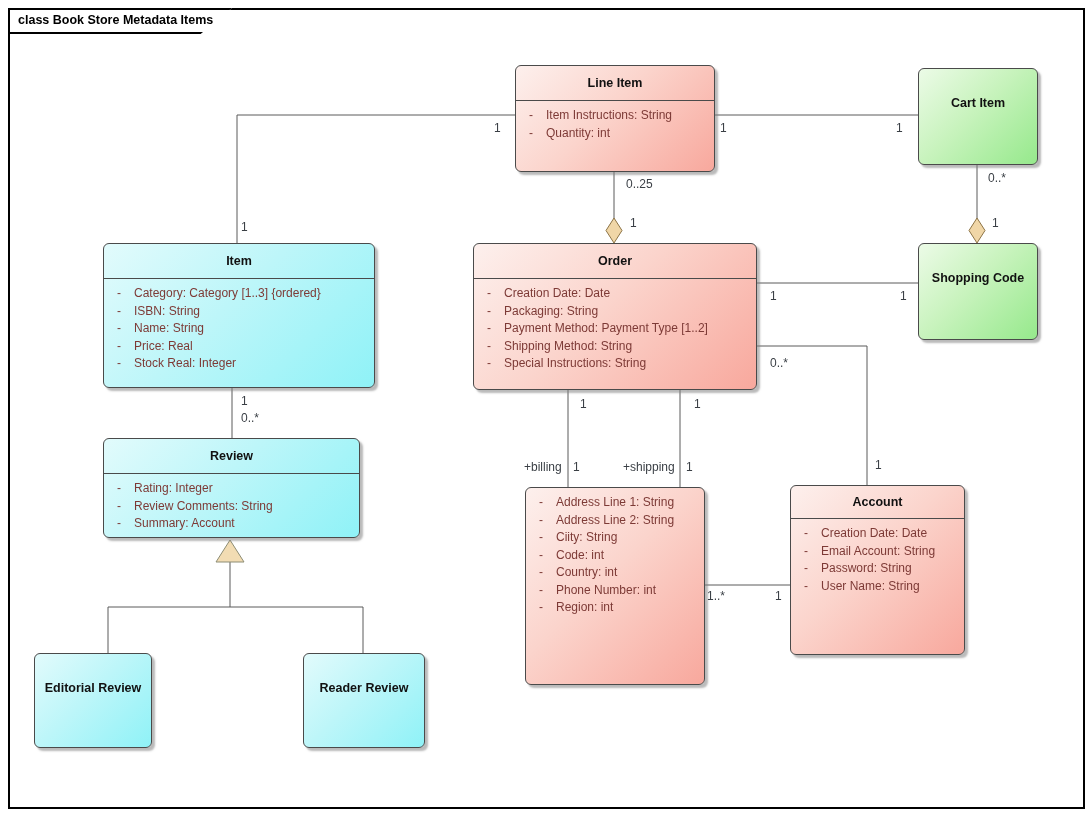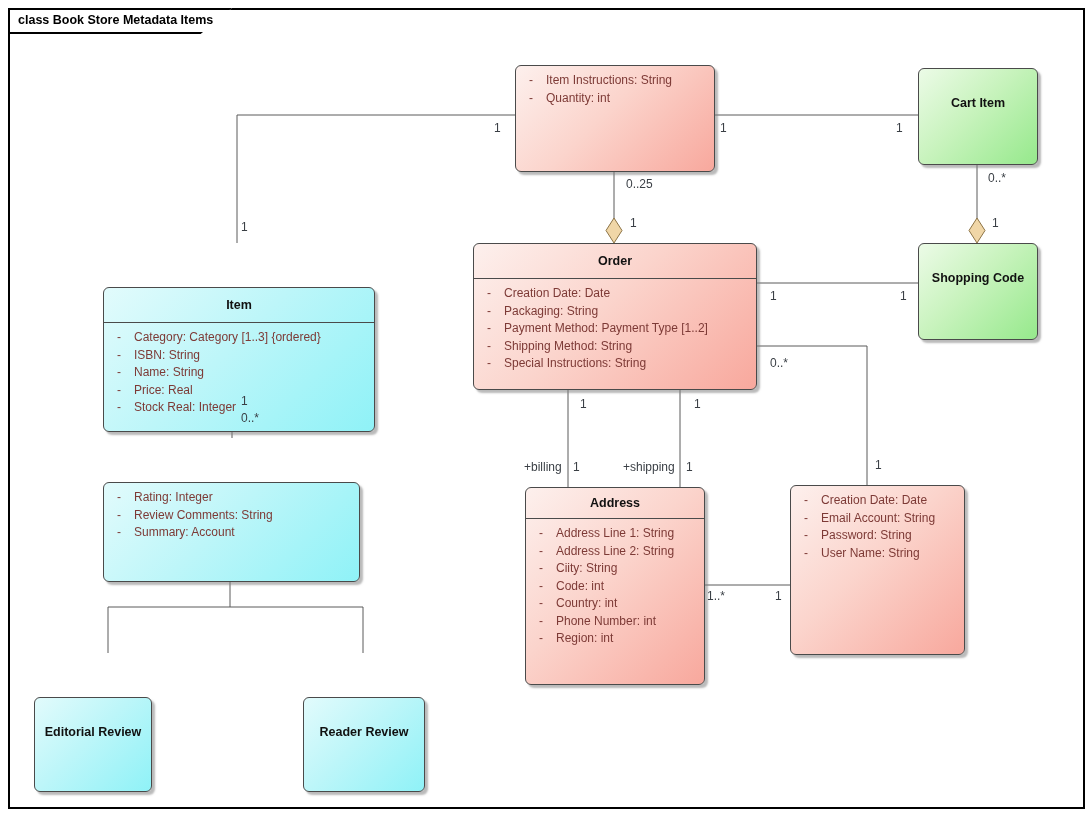--- a/index.html
+++ b/index.html
@@ -34,21 +34,21 @@
   svg.connectors { position:absolute; left:0; top:0; z-index:1; }
   .uml-class {
     position:absolute;
     border:1px solid #4a4a4a;
     border-radius:6px;
     box-shadow:3px 3px 2px rgba(130,130,130,0.55);
     z-index:2;
   }
   .pink  { background:linear-gradient(135deg,#fdf0ed 0%,#fbd4cc 45%,#f8a89d 100%); }
   .green { background:linear-gradient(135deg,#ecfbe7 0%,#c8f3bd 45%,#96e98c 100%); }
-  .cyan  { background:linear-gradient(135deg,#e2fbfc 0%,#bdf6f9 45%,#8ff2f7 100%);margin-top:44px; }
+  .cyan  { background:linear-gradient(135deg,#e2fbfc 0%,#bdf6f9 45%,#8ff2f7 100%); }
   .cls-header {
     height:35px;
     display:flex; align-items:center; justify-content:center;
     font-size:12.5px; font-weight:bold; color:#111;
     border-bottom:1px solid #4a4a4a;
   }
   .uml-class.no-attrs .cls-header {
     border-bottom:none; height:auto; padding-top:27px;
   }
   .attrs { padding:6px 4px 0 0; }
@@ -90,20 +90,21 @@
     <line x1="108" y1="607" x2="363" y2="607"></line>
     <line x1="108" y1="607" x2="108" y2="653"></line>
     <line x1="363" y1="607" x2="363" y2="653"></line>
   </g>
   <polygon points="614,218 622,230.5 614,243 606,230.5" fill="#f0d6a7" stroke="#8d7446" stroke-width="1"></polygon>
   <polygon points="977,218 985,230.5 977,243 969,230.5" fill="#f0d6a7" stroke="#8d7446" stroke-width="1"></polygon>
   <polygon points="230,540 244,562 216,562" fill="#f2dcb3" stroke="#8d8d74" stroke-width="1"></polygon>
 </svg>
 
 <div class="uml-class pink" style="left:515px; top:65px; width:200px; height:107px;">
+  <div class="cls-header">Line Item</div>
   <div class="attrs">
       <div class="attr-row">
         <span class="vis">-</span>
         <span>Item Instructions: String</span>
       </div>
       <div class="attr-row">
         <span class="vis">-</span>
         <span>Quantity: int</span>
       </div>
     </div>
@@ -163,38 +164,38 @@
         <span>Shipping Method: String</span>
       </div>
       <div class="attr-row">
         <span class="vis">-</span>
         <span>Special Instructions: String</span>
       </div>
     </div>
 </div>
 
 <div class="uml-class cyan" style="left:103px; top:438px; width:257px; height:100px;">
+  <div class="cls-header">Review</div>
   <div class="attrs">
       <div class="attr-row">
         <span class="vis">-</span>
         <span>Rating: Integer</span>
       </div>
       <div class="attr-row">
         <span class="vis">-</span>
         <span>Review Comments: String</span>
       </div>
       <div class="attr-row">
         <span class="vis">-</span>
         <span>Summary: Account</span>
       </div>
     </div>
 </div>
 
 <div class="uml-class pink" style="left:525px; top:487px; width:180px; height:198px;">
-  <div class="cls-header" style="height:31px;">Address</div>
   <div class="attrs">
       <div class="attr-row">
         <span class="vis">-</span>
         <span>Address Line 1: String</span>
       </div>
       <div class="attr-row">
         <span class="vis">-</span>
         <span>Address Line 2: String</span>
       </div>
       <div class="attr-row">
@@ -214,20 +215,21 @@
         <span>Phone Number: int</span>
       </div>
       <div class="attr-row">
         <span class="vis">-</span>
         <span>Region: int</span>
       </div>
     </div>
 </div>
 
 <div class="uml-class pink" style="left:790px; top:485px; width:175px; height:170px;">
+  <div class="cls-header" style="height:33px;">Account</div>
   <div class="attrs">
       <div class="attr-row">
         <span class="vis">-</span>
         <span>Creation Date: Date</span>
       </div>
       <div class="attr-row">
         <span class="vis">-</span>
         <span>Email Account: String</span>
       </div>
       <div class="attr-row">

